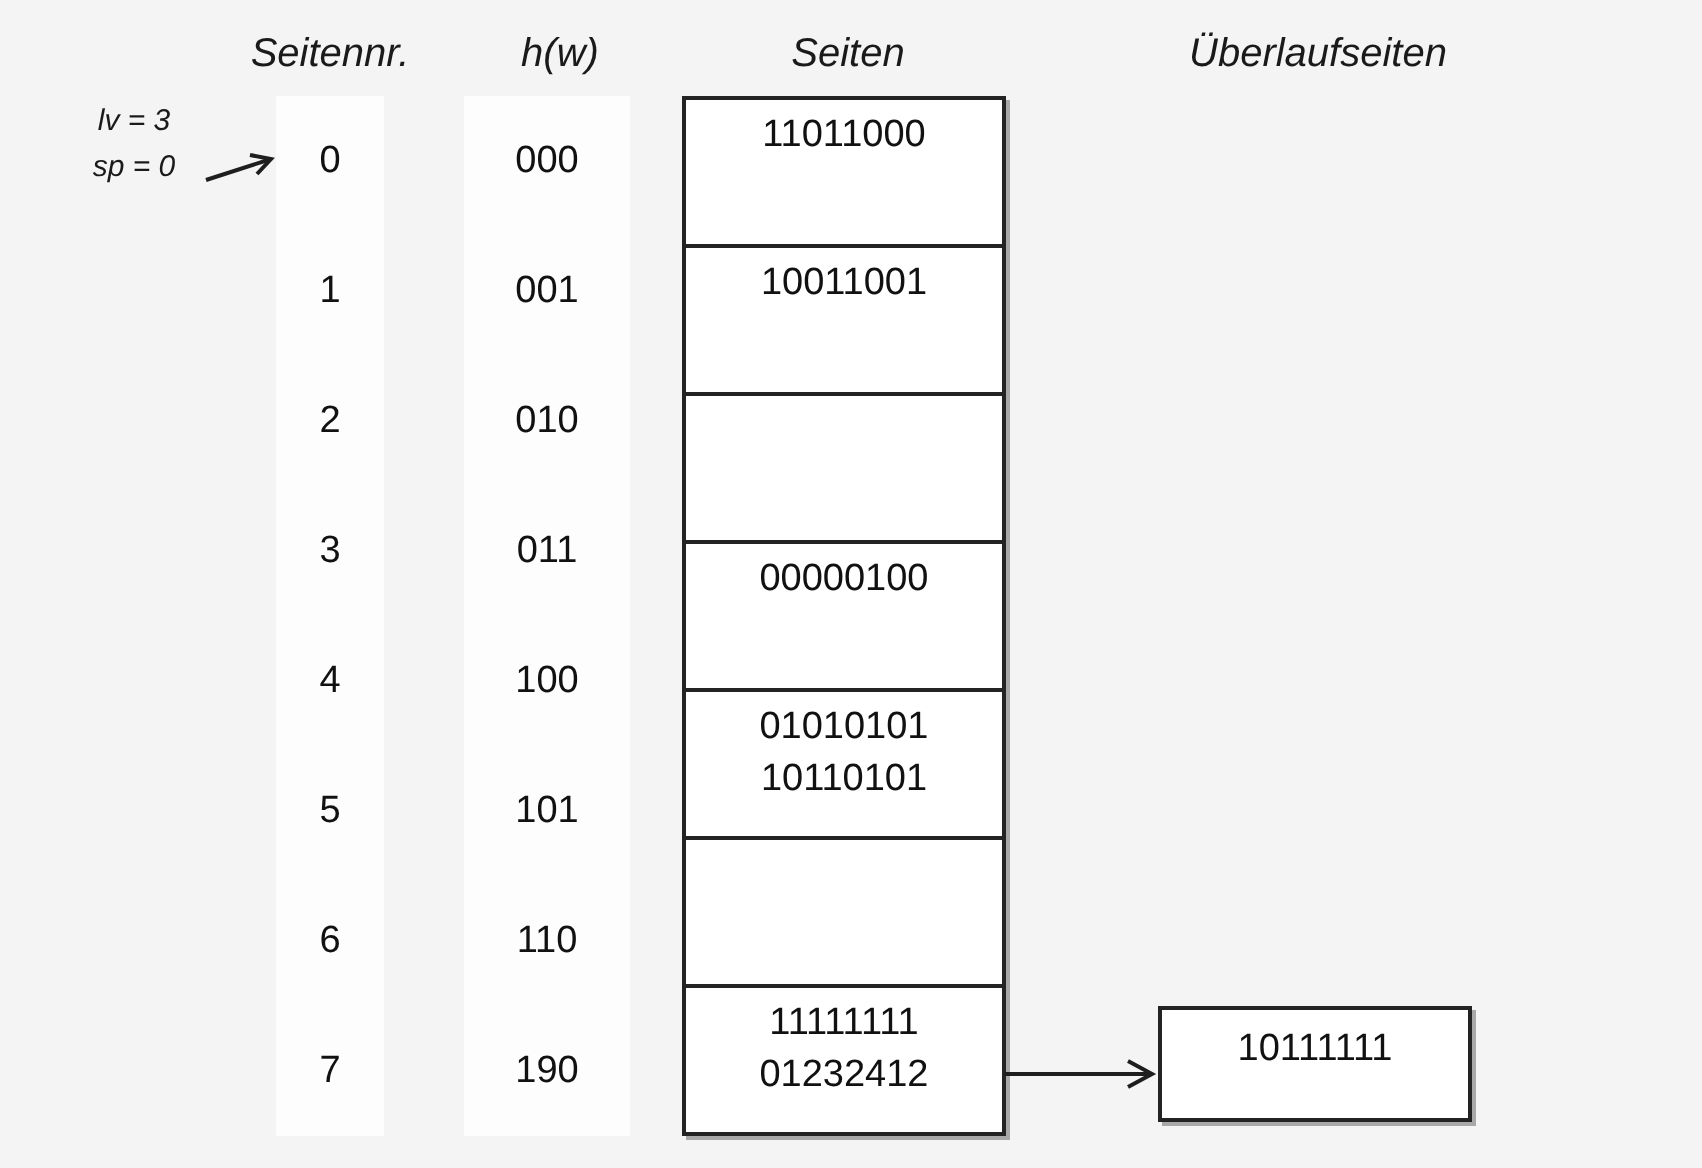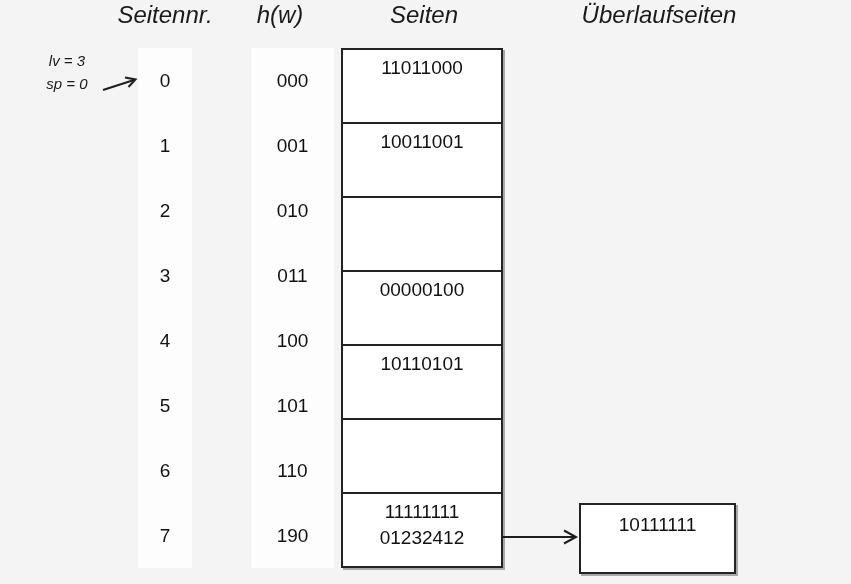--- a/index.html
+++ b/index.html
@@ -4,55 +4,55 @@
 <style>
   html, body { margin:0; padding:0; background:#f4f4f5; }
   .canvas {
     position:relative; width:851px; height:584px;
     background:#f4f4f5; overflow:hidden;
     font-family:"Liberation Sans", sans-serif;
     color:#141414;
     -webkit-font-smoothing:antialiased;
   }
   .hdr {
-    position:absolute; top:4px; transform:translateX(-50%);
-    font-style:italic; font-size:24px; line-height:22px;
+    position:absolute; top:16px; transform:translateX(-50%);
+    font-style:italic; font-size:20px; line-height:22px;
     white-space:nowrap; color:#1a1a1a;
   }
   .annot {
     position:absolute; left:34px; top:49px; width:66px;
     text-align:center; font-style:italic; font-size:15px; line-height:23px;
     color:#1a1a1a; white-space:nowrap;
   }
   .annot-arrow { position:absolute; left:101px; top:73px; }
   .strip {
     position:absolute; top:48px; height:520px; background:#fdfdfd;
     display:flex; flex-direction:column;
   }
   .strip-page { left:138px; width:54px; }
-  .strip-hash { left:251px; width:83px; }
+  .strip-hash { left:232px; width:83px; }
   .col-label {
     flex:1; display:flex; align-items:center; justify-content:center;
     font-size:19px; color:#111;
   }
   .bucket-box {
     position:absolute; left:341px; top:48px; width:162px; height:520px;
     box-sizing:border-box; background:#ffffff;
     border:2.5px solid #232323; box-shadow:2px 2px 0 #a8a8a8;
     display:flex; flex-direction:column;
   }
   .cell {
     flex:1; border-top:2.5px solid #232323;
     display:flex; flex-direction:column; align-items:center;
     padding-top:5px; box-sizing:border-box;
   }
   .cell:first-child { border-top:none; }
   .bin { font-size:19px; line-height:26px; color:#111; white-space:nowrap; }
   .overflow-box {
-    position:absolute; left:579px; top:503px; width:157px; height:71px;
+    position:absolute; left:579px; top:503px; width:157px; height:58px;
     box-sizing:border-box; background:#ffffff;
     border:2.5px solid #232323; box-shadow:2px 2px 0 #a8a8a8;
     display:flex; flex-direction:column; align-items:center; padding-top:7px;
   }
   .link-arrow { position:absolute; left:502px; top:527px; }
   svg line, svg path { stroke:#1e1e1e; stroke-width:2; fill:none; }
 </style>
 </head>
 <body>
 
@@ -99,20 +99,21 @@
         <div class="bin">11011000</div>
       </div>
       <div class="cell">
         <div class="bin">10011001</div>
       </div>
       <div class="cell"></div>
       <div class="cell">
         <div class="bin">00000100</div>
       </div>
       <div class="cell">
+        <div class="bin">01010101</div>
         <div class="bin">10110101</div>
       </div>
       <div class="cell"></div>
       <div class="cell">
         <div class="bin">11111111</div>
         <div class="bin">01232412</div>
       </div>
     </div>
 
   <svg class="link-arrow" width="80" height="20">

